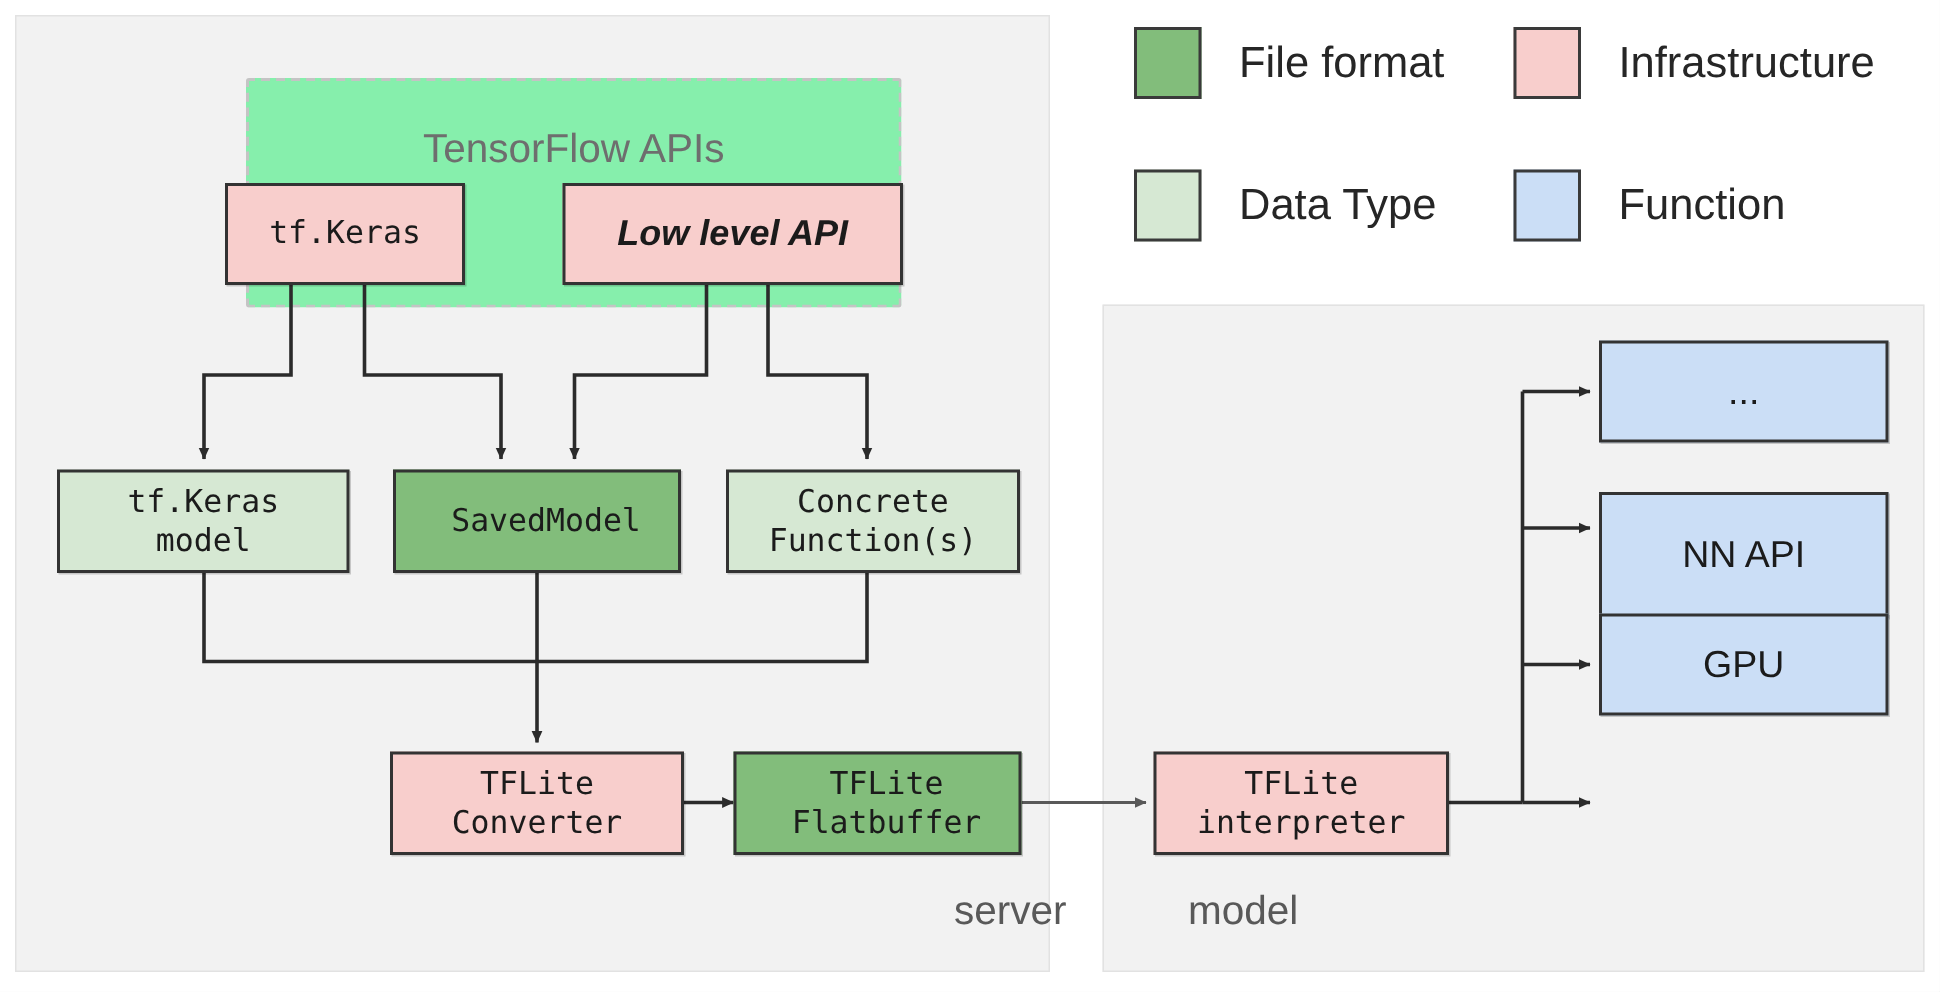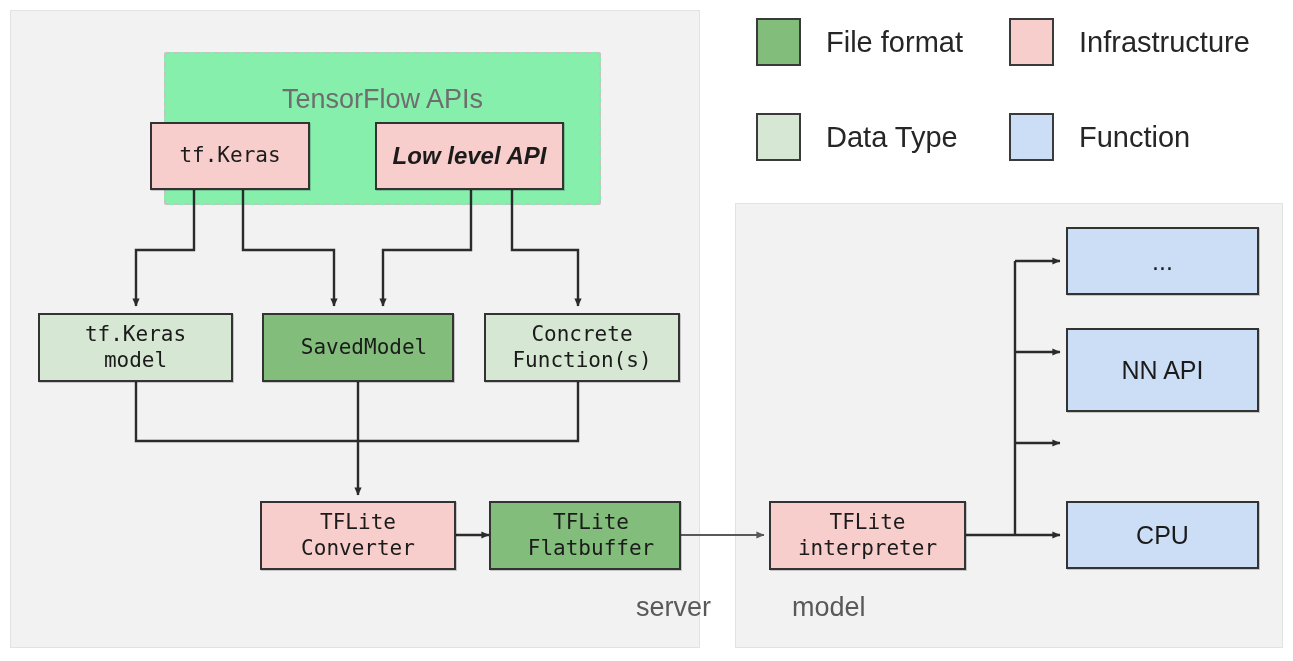--- a/index.html
+++ b/index.html
@@ -156,21 +156,21 @@
     <path class="wire" d="M1015,535 L1015,261"></path>
 
     <path class="wire" d="M1015,261 L1060,261" marker-end="url(#ah)"></path>
     <path class="wire" d="M1015,352 L1060,352" marker-end="url(#ah)"></path>
     <path class="wire" d="M1015,443 L1060,443" marker-end="url(#ah)"></path>
     <path class="wire" d="M1015,535 L1060,535" marker-end="url(#ah)"></path>
   </svg>
 
   <div class="node c-pink" style="left:150px; top:122px; width:160px; height:68px;">tf.Keras</div>
 
-  <div class="node c-pink italic" style="left:375px; top:122px; width:189px; height:68px;text-align:right;">Low level API</div>
+  <div class="node c-pink italic" style="left:375px; top:122px; width:227px; height:68px;text-align:right;">Low level API</div>
 
   <div class="node c-lgreen" style="left:38px; top:313px; width:195px; height:69px;">tf.Keras
 model</div>
 
   <div class="node c-green" style="left:262px; top:313px; width:192px; height:69px;">SavedModel</div>
 
   <div class="node c-lgreen" style="left:484px; top:313px; width:196px; height:69px;">Concrete
 Function(s)</div>
 
   <div class="node c-pink" style="left:260px; top:501px; width:196px; height:69px;">TFLite
@@ -179,22 +179,22 @@
   <div class="node c-green" style="left:489px; top:501px; width:192px; height:69px;">TFLite
 Flatbuffer</div>
 
   <div class="node c-pink" style="left:769px; top:501px; width:197px; height:69px;">TFLite
 interpreter</div>
 
   <div class="node c-blue sans" style="left:1066px; top:227px; width:193px; height:68px;">...</div>
 
   <div class="node c-blue sans" style="left:1066px; top:328px; width:193px; height:84px;">NN API</div>
 
-
-  <div class="node c-blue sans" style="left:1066px; top:501px; width:193px; height:68px;">CPU</div>
+  <div class="node c-blue sans" style="left:1066px; top:409px; width:193px; height:68px;">GPU</div>
+
 
   <div class="legend-swatch" style="left:756px; top:18px; background:#82bd7b;"></div>
   <div class="legend-label" style="left:826px; top:26px;">File format</div>
 
   <div class="legend-swatch" style="left:1009px; top:18px; background:#f8cecc;"></div>
   <div class="legend-label" style="left:1079px; top:26px;">Infrastructure</div>
 
   <div class="legend-swatch" style="left:756px; top:113px; background:#d6e8d3;"></div>
   <div class="legend-label" style="left:826px; top:121px;">Data Type</div>
 

